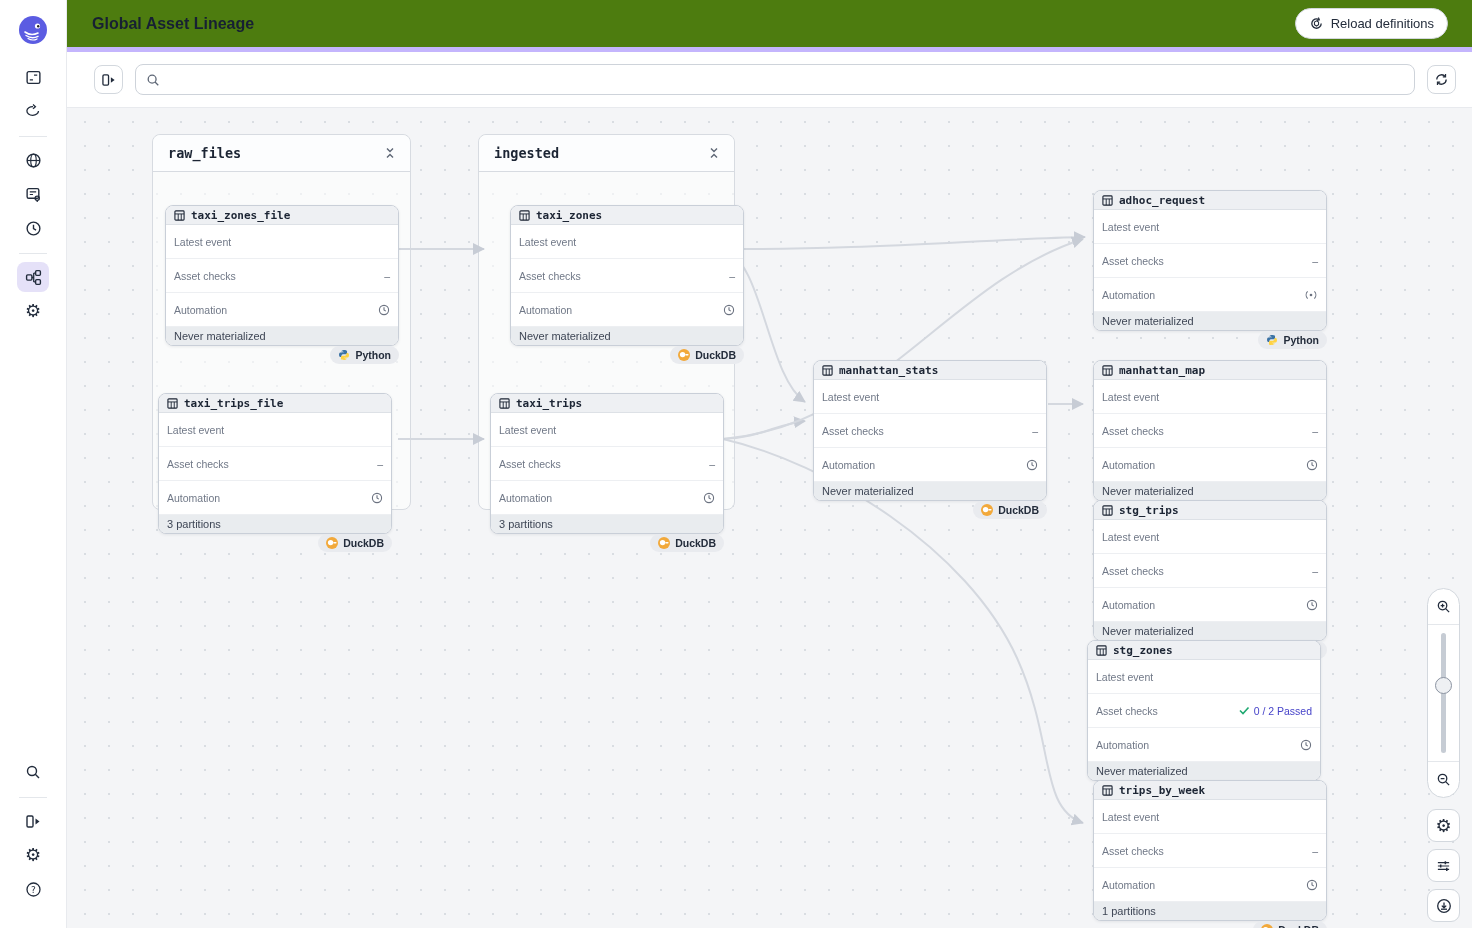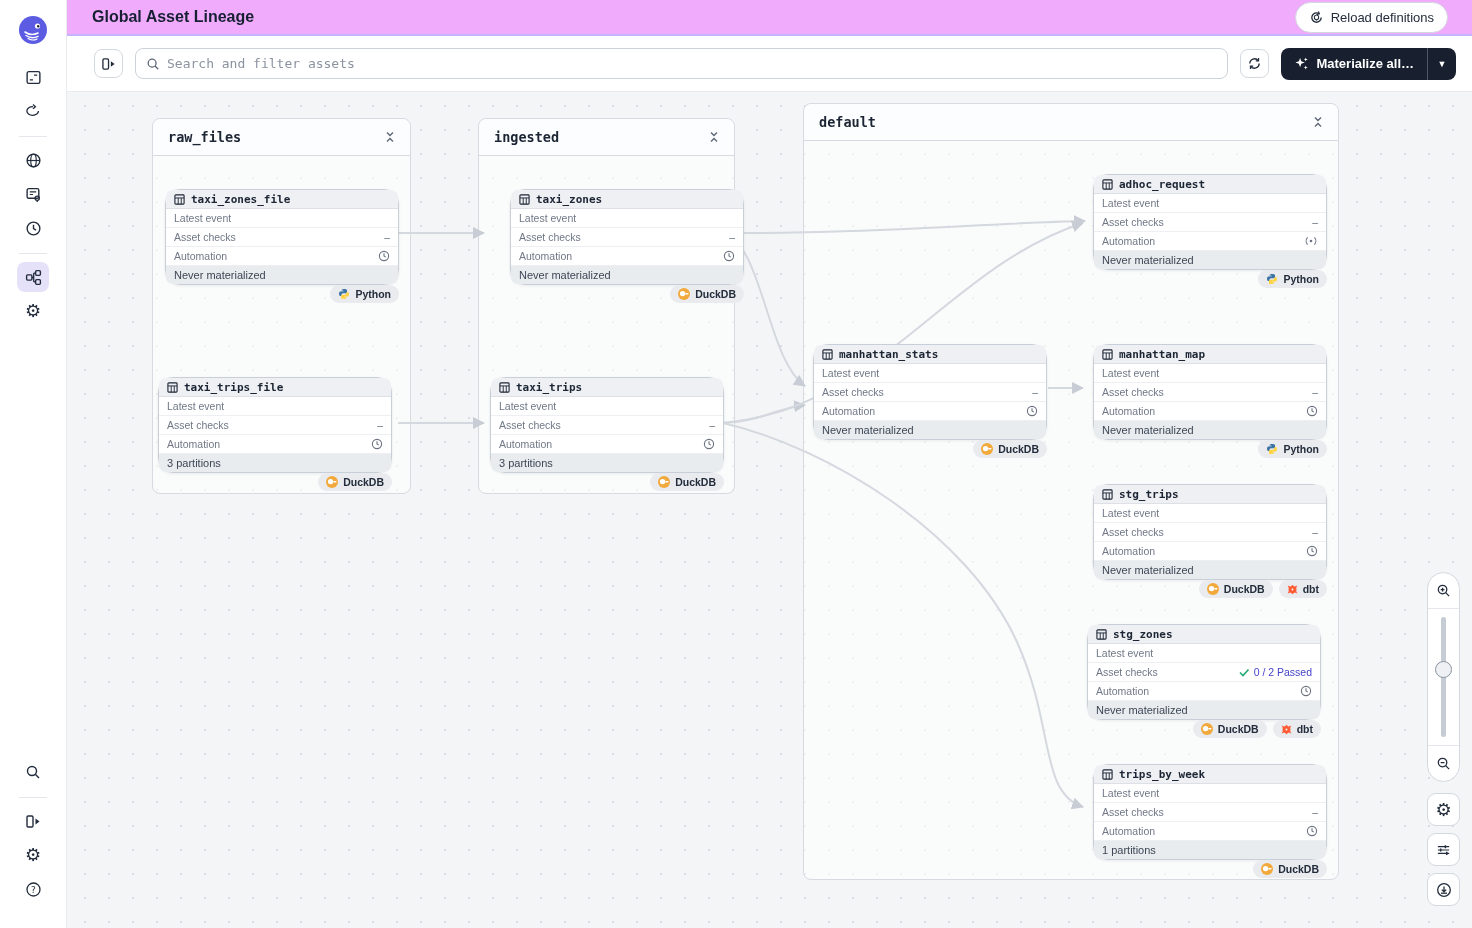--- a/index.html
+++ b/index.html
@@ -15,22 +15,22 @@
   .nav-btn { width:32px; height:30px; margin-bottom:4px; display:flex; align-items:center;
     justify-content:center; border-radius:8px; cursor:pointer; color:#222c3c; }
   .nav-btn.active { background:#e5e1f8; }
   .nav-btn svg { display:block; }
   .side-divider { width:28px; height:1px; background:#e4e7eb; margin:6px 0 8px 0; }
   .bottom-cluster { margin-top:auto; padding-bottom:20px; display:flex; flex-direction:column; align-items:center; }
   .gear-glyph { font-size:18px; line-height:1; }
 
   
   .main { flex:1; display:flex; flex-direction:column; min-width:0; }
-  .page-header { height:36px; display:flex; align-items:center; padding:0 24px 0 25px;
-    border-bottom:2px solid #c4b5fd; background:#f0abfc; }
+  .page-header { height:52px; display:flex; align-items:center; padding:0 24px 0 25px;
+    border-bottom:5px solid #c4b5fd; background:#4d7c0f; }
   .page-title { font-size:16px; font-weight:700; color:#172033; }
   .reload-btn { margin-left:auto; height:31px; display:flex; align-items:center; gap:7px;
     border:1px solid #d3d8de; border-radius:16px; padding:14px 13px; background:#fff;
     font-size:13px; color:#232c3b; cursor:pointer; }
 
   .toolbar { height:56px; display:flex; align-items:center; gap:12px; padding:0 16px 0 27px;
     border-bottom:1px solid #e8eaee; background:#fff; }
   .panel-btn, .refresh-btn { width:29px; height:29px; border:1px solid #d3d8de; border-radius:8px;
     background:#fff; display:flex; align-items:center; justify-content:center; cursor:pointer; flex-shrink:0; }
   .search-box { flex:1; height:31px; border:1px solid #ced3da; border-radius:8px; background:#fff;
@@ -53,27 +53,27 @@
     background:rgba(255,255,255,0.55); z-index:1; }
   .group-header { height:37px; background:#fcfdfe; border-bottom:1px solid #d7dbe1;
     border-radius:8px 8px 0 0; display:flex; align-items:center; justify-content:space-between;
     padding:0 15px; font-family:"DejaVu Sans Mono","Liberation Mono",monospace;
     font-size:13.5px; font-weight:700; color:#1c2534; }
   .collapse-ic { cursor:pointer; display:flex; color:#5d6675; }
 
   .edges { position:absolute; left:0; top:0; z-index:2; pointer-events:none; }
 
   .node-wrap { position:absolute; width:234px; z-index:3; }
-  .node { width:234px; background:#fff; border:1px solid #c9cfd8; border-radius:15px;
+  .node { width:234px; background:#fff; border:1px solid #c9cfd8; border-radius:8px;
     box-shadow:0 1px 3px rgba(25,34,49,0.08); cursor:pointer; }
   .node-header { height:19px; display:flex; align-items:center; gap:6px; padding:0 8px;
     background:#eef0f3; border-bottom:1px solid #dde1e6; border-radius:7px 7px 0 0; }
   .node-name { font-family:"DejaVu Sans Mono","Liberation Mono",monospace; font-weight:700;
     font-size:11px; color:#1c2534; }
-  .node-row { height:19px; display:flex; align-items:center; justify-content:space-between;
+  .node-row { height:34px; display:flex; align-items:center; justify-content:space-between;
     padding:0 8px; border-bottom:1px solid #edeff2; font-size:10.5px; color:#707887; }
   .node-row .dash { color:#6a7280; }
   .node-footer { height:18px; display:flex; align-items:center; padding:0 8px;
     background:#e9ecef; border-radius:0 0 7px 7px; font-size:11px; color:#3e4655; }
   .checks-passed { display:flex; align-items:center; gap:4px; color:#4643c9; font-size:10.5px; }
 
   .badges { display:flex; justify-content:flex-end; gap:6px; }
   .badge { height:18px; display:inline-flex; align-items:center; gap:5px; padding:0 8px;
     background:#e9ebef; border-radius:9px; font-size:10.5px; font-weight:700; color:#232c3b; cursor:pointer; }
 
@@ -199,67 +199,44 @@
         <svg width="16" height="14" viewBox="0 0 17 15">
           <rect x="2" y="2" width="6" height="11" rx="1.2" fill="none" stroke="#222c3c" stroke-width="1.4"></rect>
           <path d="M10.5 4.5l4 3-4 3z" fill="#222c3c"></path>
         </svg>
       </div>
       <div class="search-box">
         <svg width="14" height="14" viewBox="0 0 16 16">
           <circle cx="7" cy="7" r="4.5" fill="none" stroke="#5d6675" stroke-width="1.5"></circle>
           <path d="M10.3 10.3L14 14" stroke="#5d6675" stroke-width="1.5"></path>
         </svg>
-        <input type="text" placeholder="Search and filter assets" style="">
       </div>
       <div class="refresh-btn">
         <svg width="15" height="15" viewBox="0 0 16 16">
           <path d="M3 8a5 5 0 0 1 9-3M13 8a5 5 0 0 1-9 3" fill="none" stroke="#232c3b" stroke-width="1.4"></path>
           <path d="M12.3 2.2v2.9h-2.9M3.7 13.8v-2.9h2.9" fill="none" stroke="#232c3b" stroke-width="1.3"></path>
         </svg>
-      </div>
-      <div class="split-btn">
-        <div class="split-main">
-          <svg width="15" height="15" viewBox="0 0 16 16">
-            <path d="M6.5 2l1.3 3.7L11.5 7 7.8 8.3 6.5 12 5.2 8.3 1.5 7l3.7-1.3z" fill="#fff"></path>
-            <path d="M12.5 1.5l.6 1.6 1.6.6-1.6.6-.6 1.6-.6-1.6-1.6-.6 1.6-.6zM12.5 10l.6 1.6 1.6.6-1.6.6-.6 1.6-.6-1.6-1.6-.6 1.6-.6z" fill="#fff"></path>
-          </svg>
-          <span>Materialize all…</span>
-        </div>
-        <div class="split-caret">
-          <span>▼</span>
-        </div>
       </div>
     </div>
 
     <div class="canvas">
 
       <div class="group" style="left:85px;top:26px;width:259px;height:376px">
         <div class="group-header">
           <span>raw_files</span>
           <span class="collapse-ic">
             <svg width="10" height="12" viewBox="0 0 10 12">
                 <path d="M2 1.5l3 3 3-3M2 10.5l3-3 3 3" fill="none" stroke="#5d6675" stroke-width="1.4"></path>
               </svg>
           </span>
         </div>
       </div>
       <div class="group" style="left:411px;top:26px;width:257px;height:376px">
         <div class="group-header">
           <span>ingested</span>
-          <span class="collapse-ic">
-            <svg width="10" height="12" viewBox="0 0 10 12">
-                <path d="M2 1.5l3 3 3-3M2 10.5l3-3 3 3" fill="none" stroke="#5d6675" stroke-width="1.4"></path>
-              </svg>
-          </span>
-        </div>
-      </div>
-      <div class="group" style="left:736px;top:11px;width:536px;height:777px">
-        <div class="group-header">
-          <span>default</span>
           <span class="collapse-ic">
             <svg width="10" height="12" viewBox="0 0 10 12">
                 <path d="M2 1.5l3 3 3-3M2 10.5l3-3 3 3" fill="none" stroke="#5d6675" stroke-width="1.4"></path>
               </svg>
           </span>
         </div>
       </div>
 
       <svg class="edges" width="1405" height="819">
         <defs>

